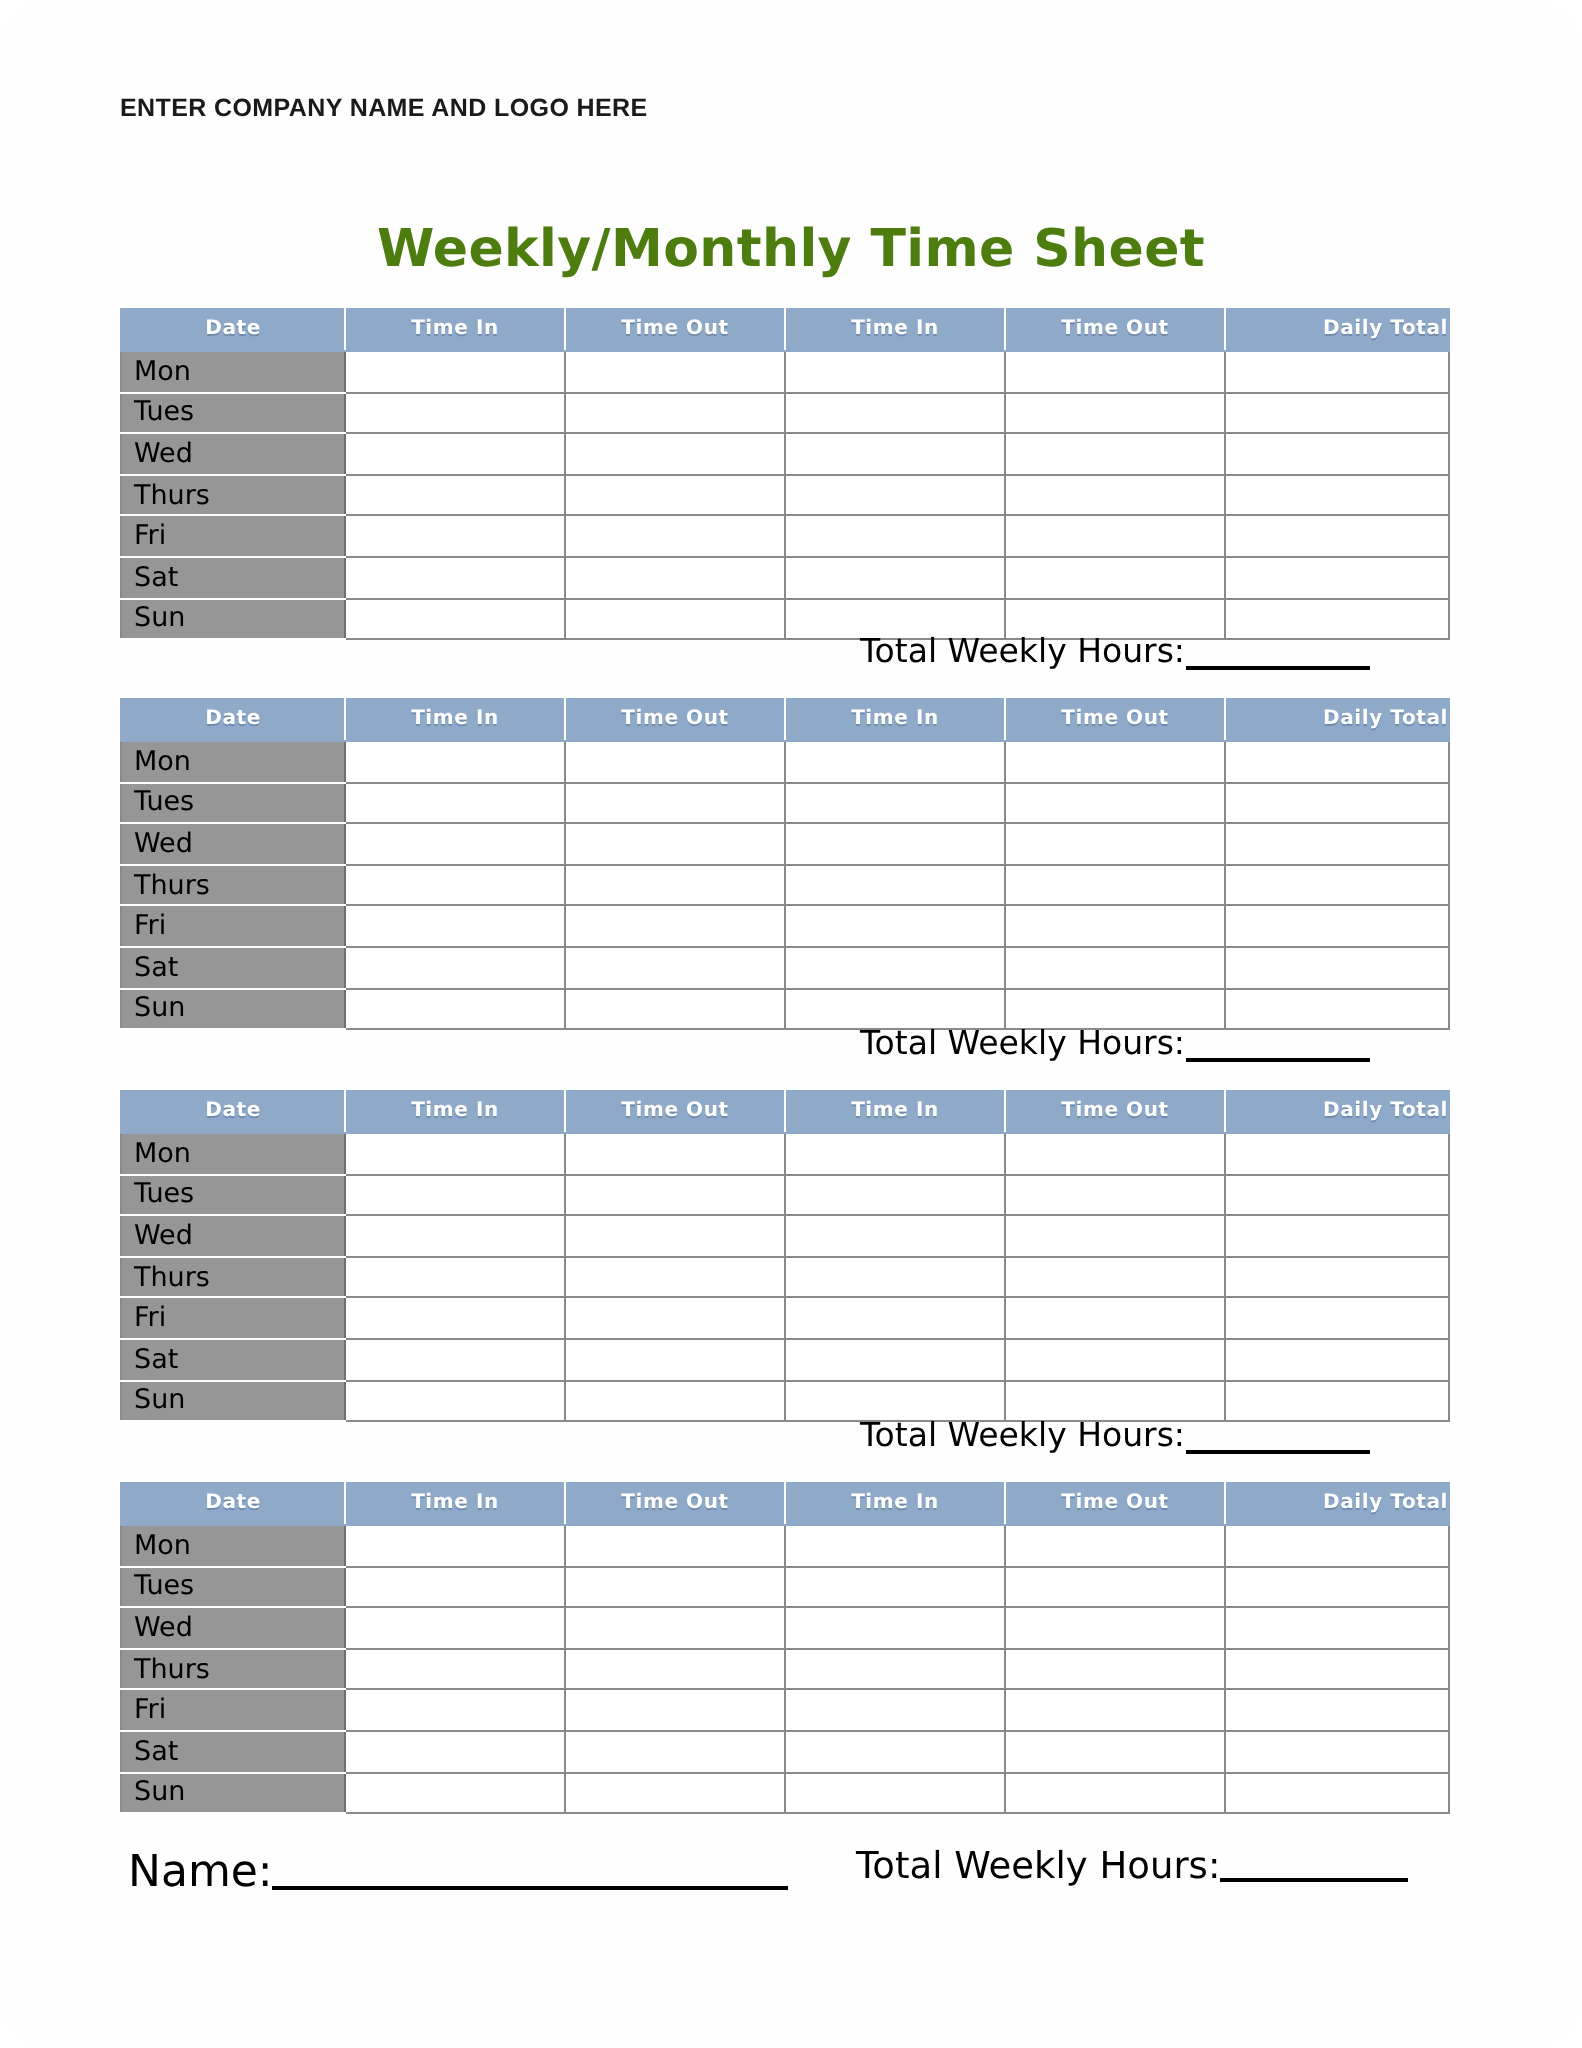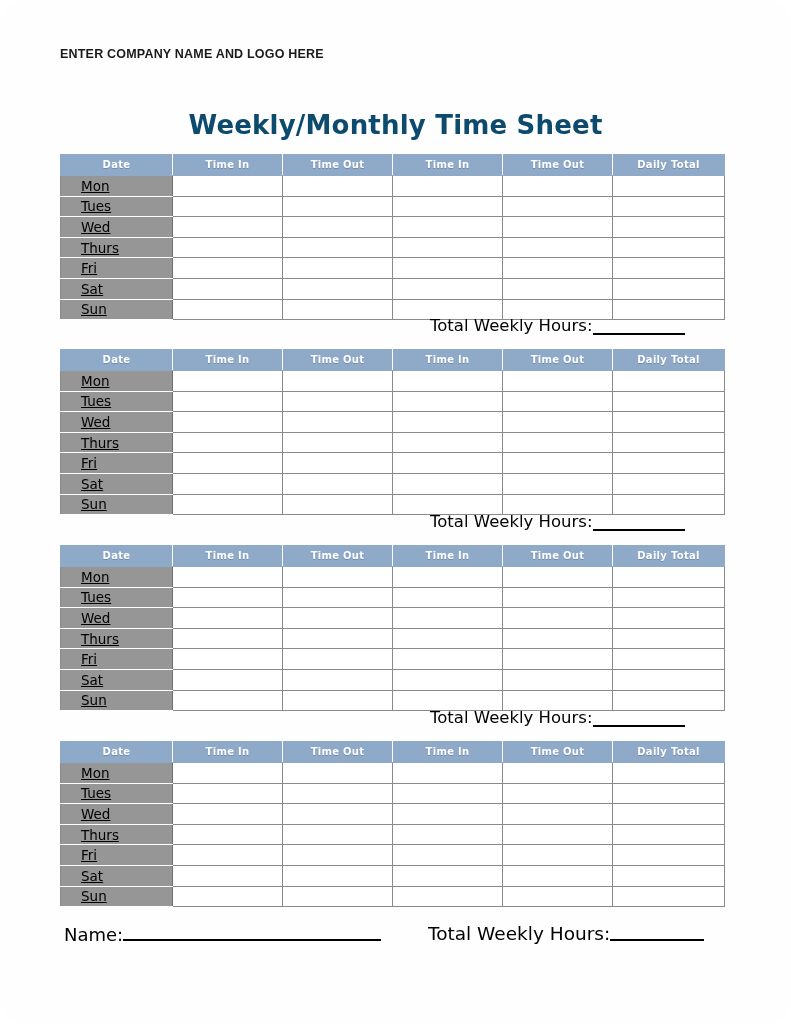--- a/index.html
+++ b/index.html
@@ -39,21 +39,21 @@
   
   .doc-title {
     position: absolute;
     left: 0;
     right: 0;
     top: 110px;
     text-align: center;
     font-size: 26px;
     font-weight: bold;
     letter-spacing: 0.2px;
-    color: #0c4a6e;
+    color: #4d7c0f;
     font-family: "DejaVu Sans", sans-serif;
   }
 
   
   .sheet-block {
     position: absolute;
     left: 60px;
     width: 664px;
   }
 
@@ -75,41 +75,40 @@
     font-family: "DejaVu Sans", sans-serif;
     height: 20px;
     line-height: 20px;
     padding: 0;
     text-align: center;
     border: 1px solid #8fa9c9;
     border-right-color: #ffffff;
     letter-spacing: 0.3px;
     text-shadow: 0 1px 0 rgba(90,115,150,0.55);
   }
-  table.timesheet th.last { border-right-color: #8fa9c9; }
+  table.timesheet th.last { border-right-color: #8fa9c9; text-align: right; }
 
   table.timesheet td {
     height: 19.6px;
     padding: 0;
     border: 1px solid #8a8a8a;
     background: #ffffff;
   }
 
   table.timesheet td.day-cell {
     background: #969696;
     color: #000000;
     font-size: 13.5px;
     font-family: "DejaVu Sans", sans-serif;
-    padding-left: 20px;
+    padding-left: 6px;
     border-left: 1px solid #8a8a8a;
     border-right: 1px solid #6f6f6f;
     border-top: 1px solid #ffffff;
     border-bottom: 1px solid #ffffff;
     white-space: nowrap;
-    text-decoration: underline;
   }
 
   
   .total-line {
     position: absolute;
     font-family: "DejaVu Sans", sans-serif;
     font-size: 16.5px;
     color: #000000;
     white-space: nowrap;
     display: flex;
@@ -121,21 +120,21 @@
     border-bottom: 2px solid #000000;
     margin-left: 1px;
   }
 
   
   .name-field {
     position: absolute;
     left: 64px;
     top: 926px;
     font-family: "DejaVu Sans", sans-serif;
-    font-size: 18px;
+    font-size: 22px;
     color: #000000;
     display: flex;
     align-items: flex-end;
     white-space: nowrap;
   }
   .name-field .nf-label { line-height: 1; }
   .name-field .nf-rule {
     display: inline-block;
     width: 258px;
     border-bottom: 2.5px solid #000000;

